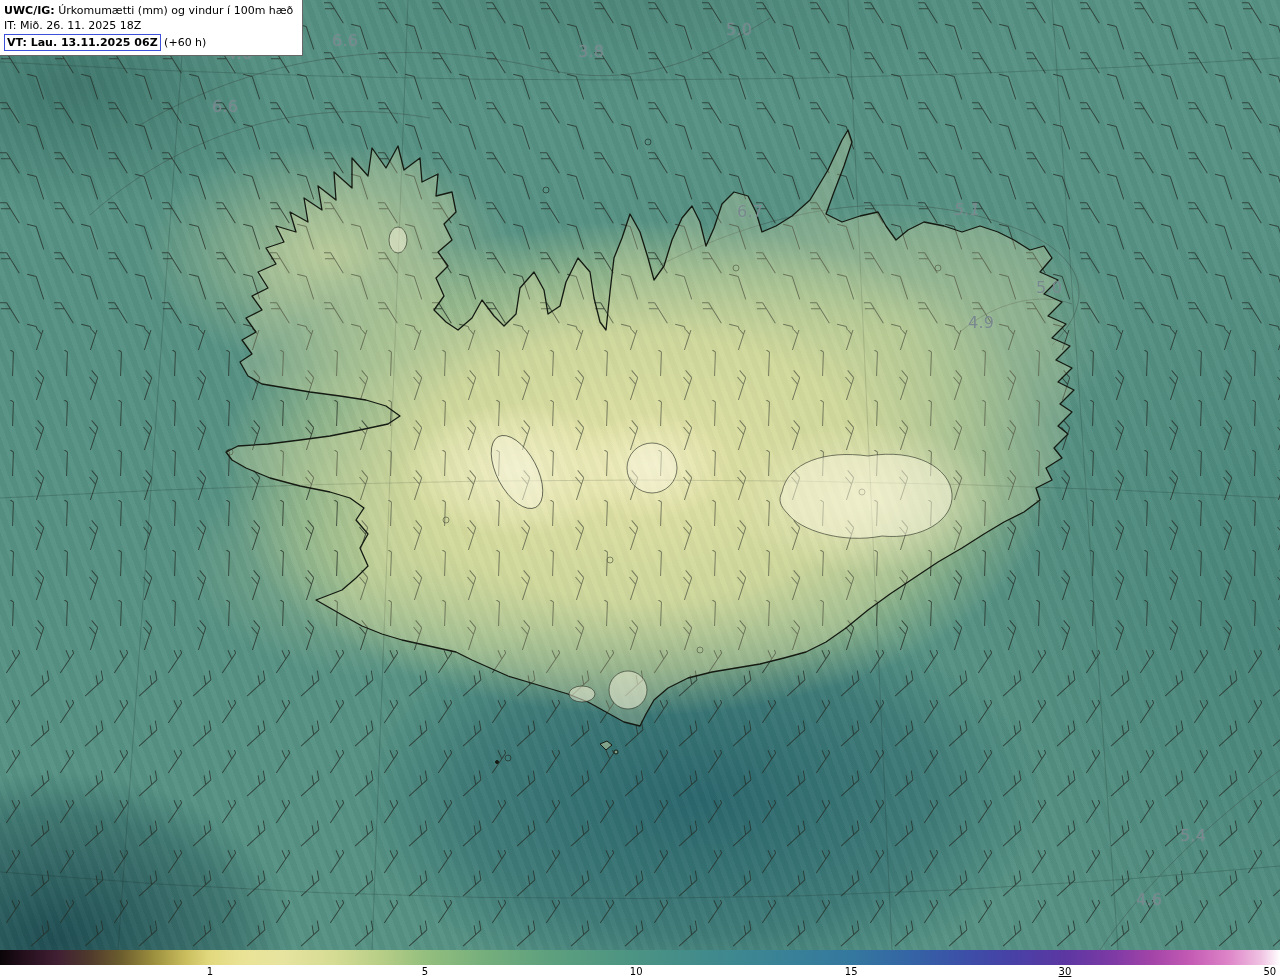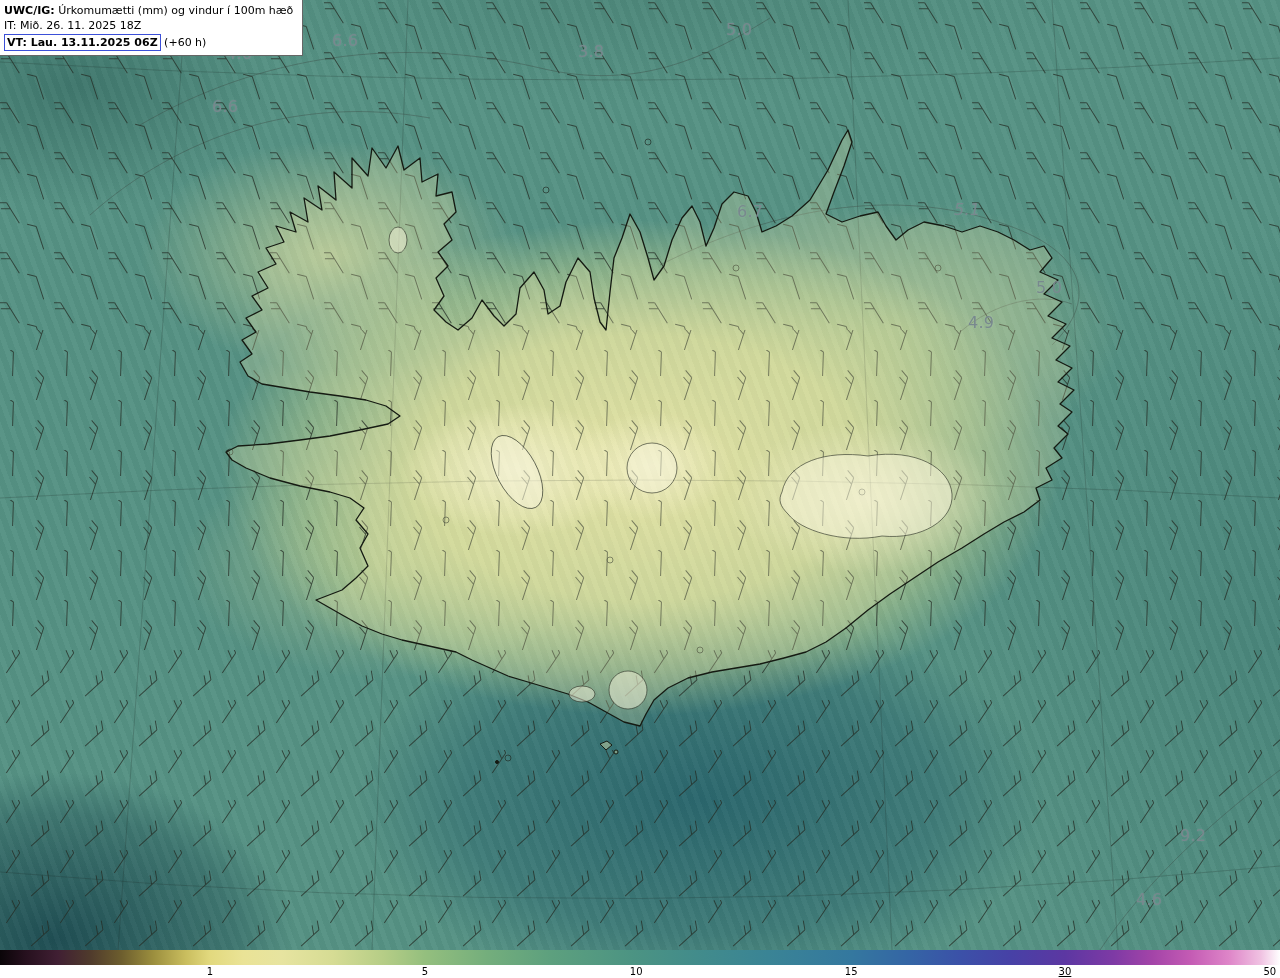--- a/index.html
+++ b/index.html
@@ -141,21 +141,21 @@
     <div>
       <span class="clabel" style="left: 226px; top: 44px;">4.6</span>
       <span class="clabel" style="left: 332px; top: 31px;">6.6</span>
       <span class="clabel" style="left: 578px; top: 42px;">3.8</span>
       <span class="clabel" style="left: 726px; top: 20px;">5.0</span>
       <span class="clabel" style="left: 212px; top: 97px;">6.6</span>
       <span class="clabel" style="left: 737px; top: 202px;">6.7</span>
       <span class="clabel" style="left: 954px; top: 200px; font-style: italic;">5.1</span>
       <span class="clabel" style="left: 1036px; top: 278px;">5.0</span>
       <span class="clabel" style="left: 968px; top: 303px; margin-top: 10px;">4.9</span>
-      <span class="clabel" style="left: 1180px; top: 826px;">9.2</span>
+      <span class="clabel" style="left: 1180px; top: 826px;">5.4</span>
       <span class="clabel" style="left: 1136px; top: 890px;">4.6</span>
     </div>
 
     <div class="legend">
       <div>
         <span class="b">UWC/IG:</span><span> Úrkomumætti (mm) og vindur í 100m hæð</span>
       </div>
       <div>IT: Mið. 26. 11. 2025 18Z</div>
       <div>
         <span class="b vt-box">VT: Lau. 13.11.2025 06Z</span><span> (+60 h)</span>

